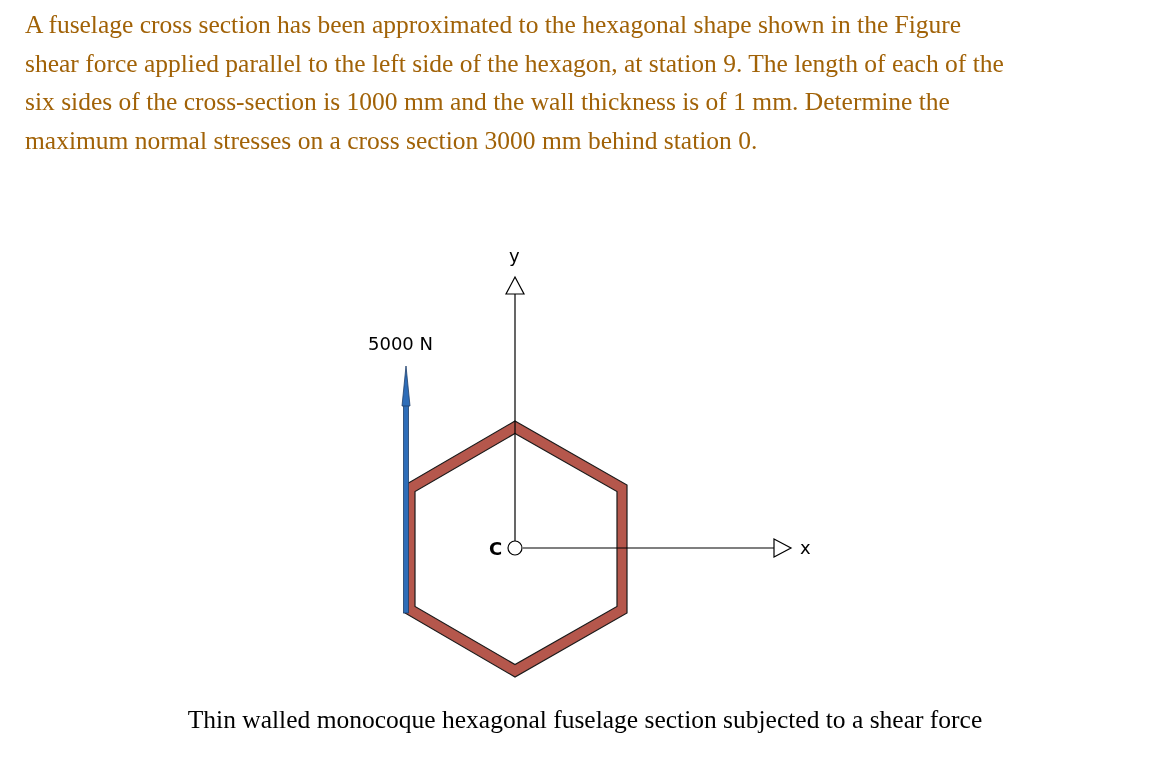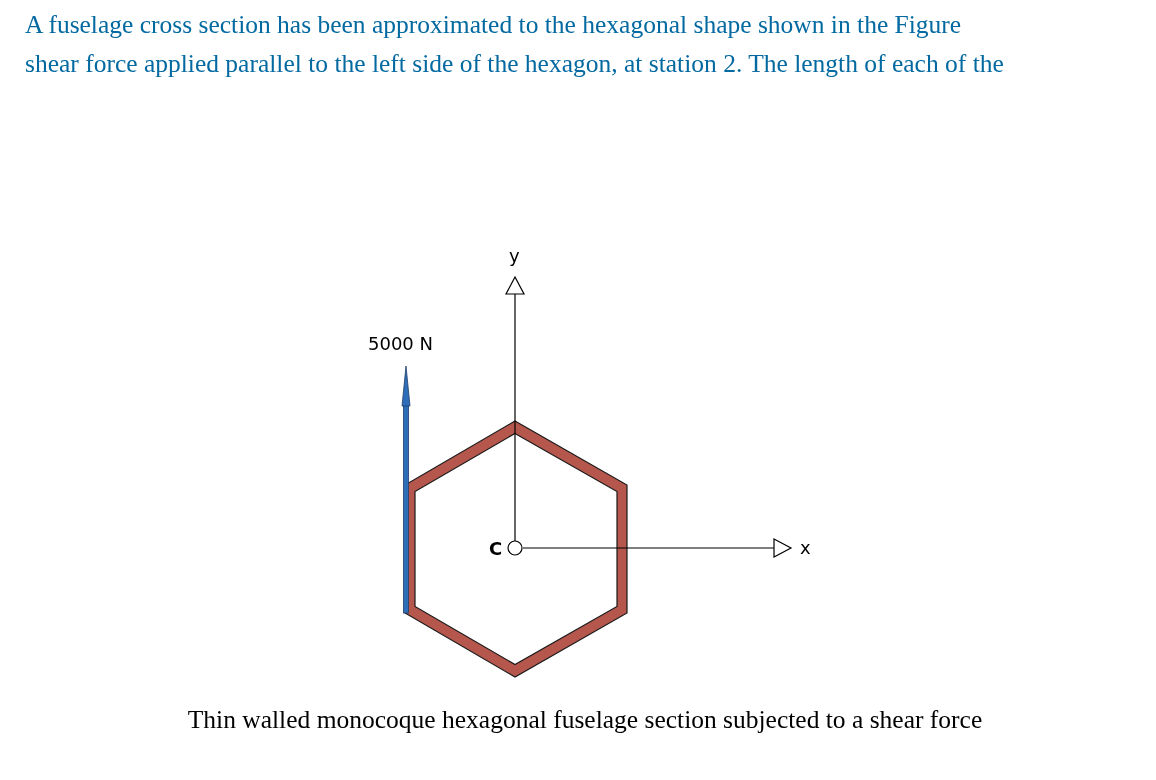--- a/index.html
+++ b/index.html
@@ -14,21 +14,21 @@
       overflow: hidden;
     }
     .problem-text {
       position: absolute;
       left: 25px;
       top: 6px;
       width: 1120px;
       font-family: "Liberation Serif", "DejaVu Serif", serif;
       font-size: 25.5px;
       line-height: 38.5px;
-      color: #0369a1;
+      color: #a16207;
       margin: 0;
     }
     .problem-text .line {
       display: block;
       white-space: nowrap;
     }
     .figure {
       position: absolute;
       left: 0;
       top: 0;
@@ -50,21 +50,23 @@
       line-height: 34px;
       color: #000000;
       white-space: nowrap;
     }
   </style>
 </head>
 <body>
 
 <div class="problem-text">
   <span class="line">A fuselage cross section has been approximated to the hexagonal shape shown in the Figure</span>
-  <span class="line">shear force applied parallel to the left side of the hexagon, at station 2. The length of each of the</span>
+  <span class="line">shear force applied parallel to the left side of the hexagon, at station 9. The length of each of the</span>
+  <span class="line">six sides of the cross-section is 1000 mm and the wall thickness is of 1 mm. Determine the</span>
+  <span class="line">maximum normal stresses on a cross section 3000 mm behind station 0.</span>
 </div>
 
 <svg class="figure" viewBox="0 0 1156 780" width="1156" height="780" xmlns="http://www.w3.org/2000/svg">
 
   <path fill="#B5574C" stroke="#1a1a1a" stroke-width="1.2" fill-rule="evenodd" d="M515,421 L627,485 L627,613 L515,677 L405,613 L405,485 Z
            M515,433.5 L617,491.5 L617,606.5 L515,664.5 L415,606.5 L415,491.5 Z"></path>
 
   <g>
     <rect x="403.5" y="404" width="5" height="209" fill="#2E6DB8" stroke="#1f3f6a" stroke-width="0.8"></rect>
     <path d="M406,366 L410,406 L402,406 Z" fill="#2E6DB8" stroke="#1f3f6a" stroke-width="0.8"></path>

